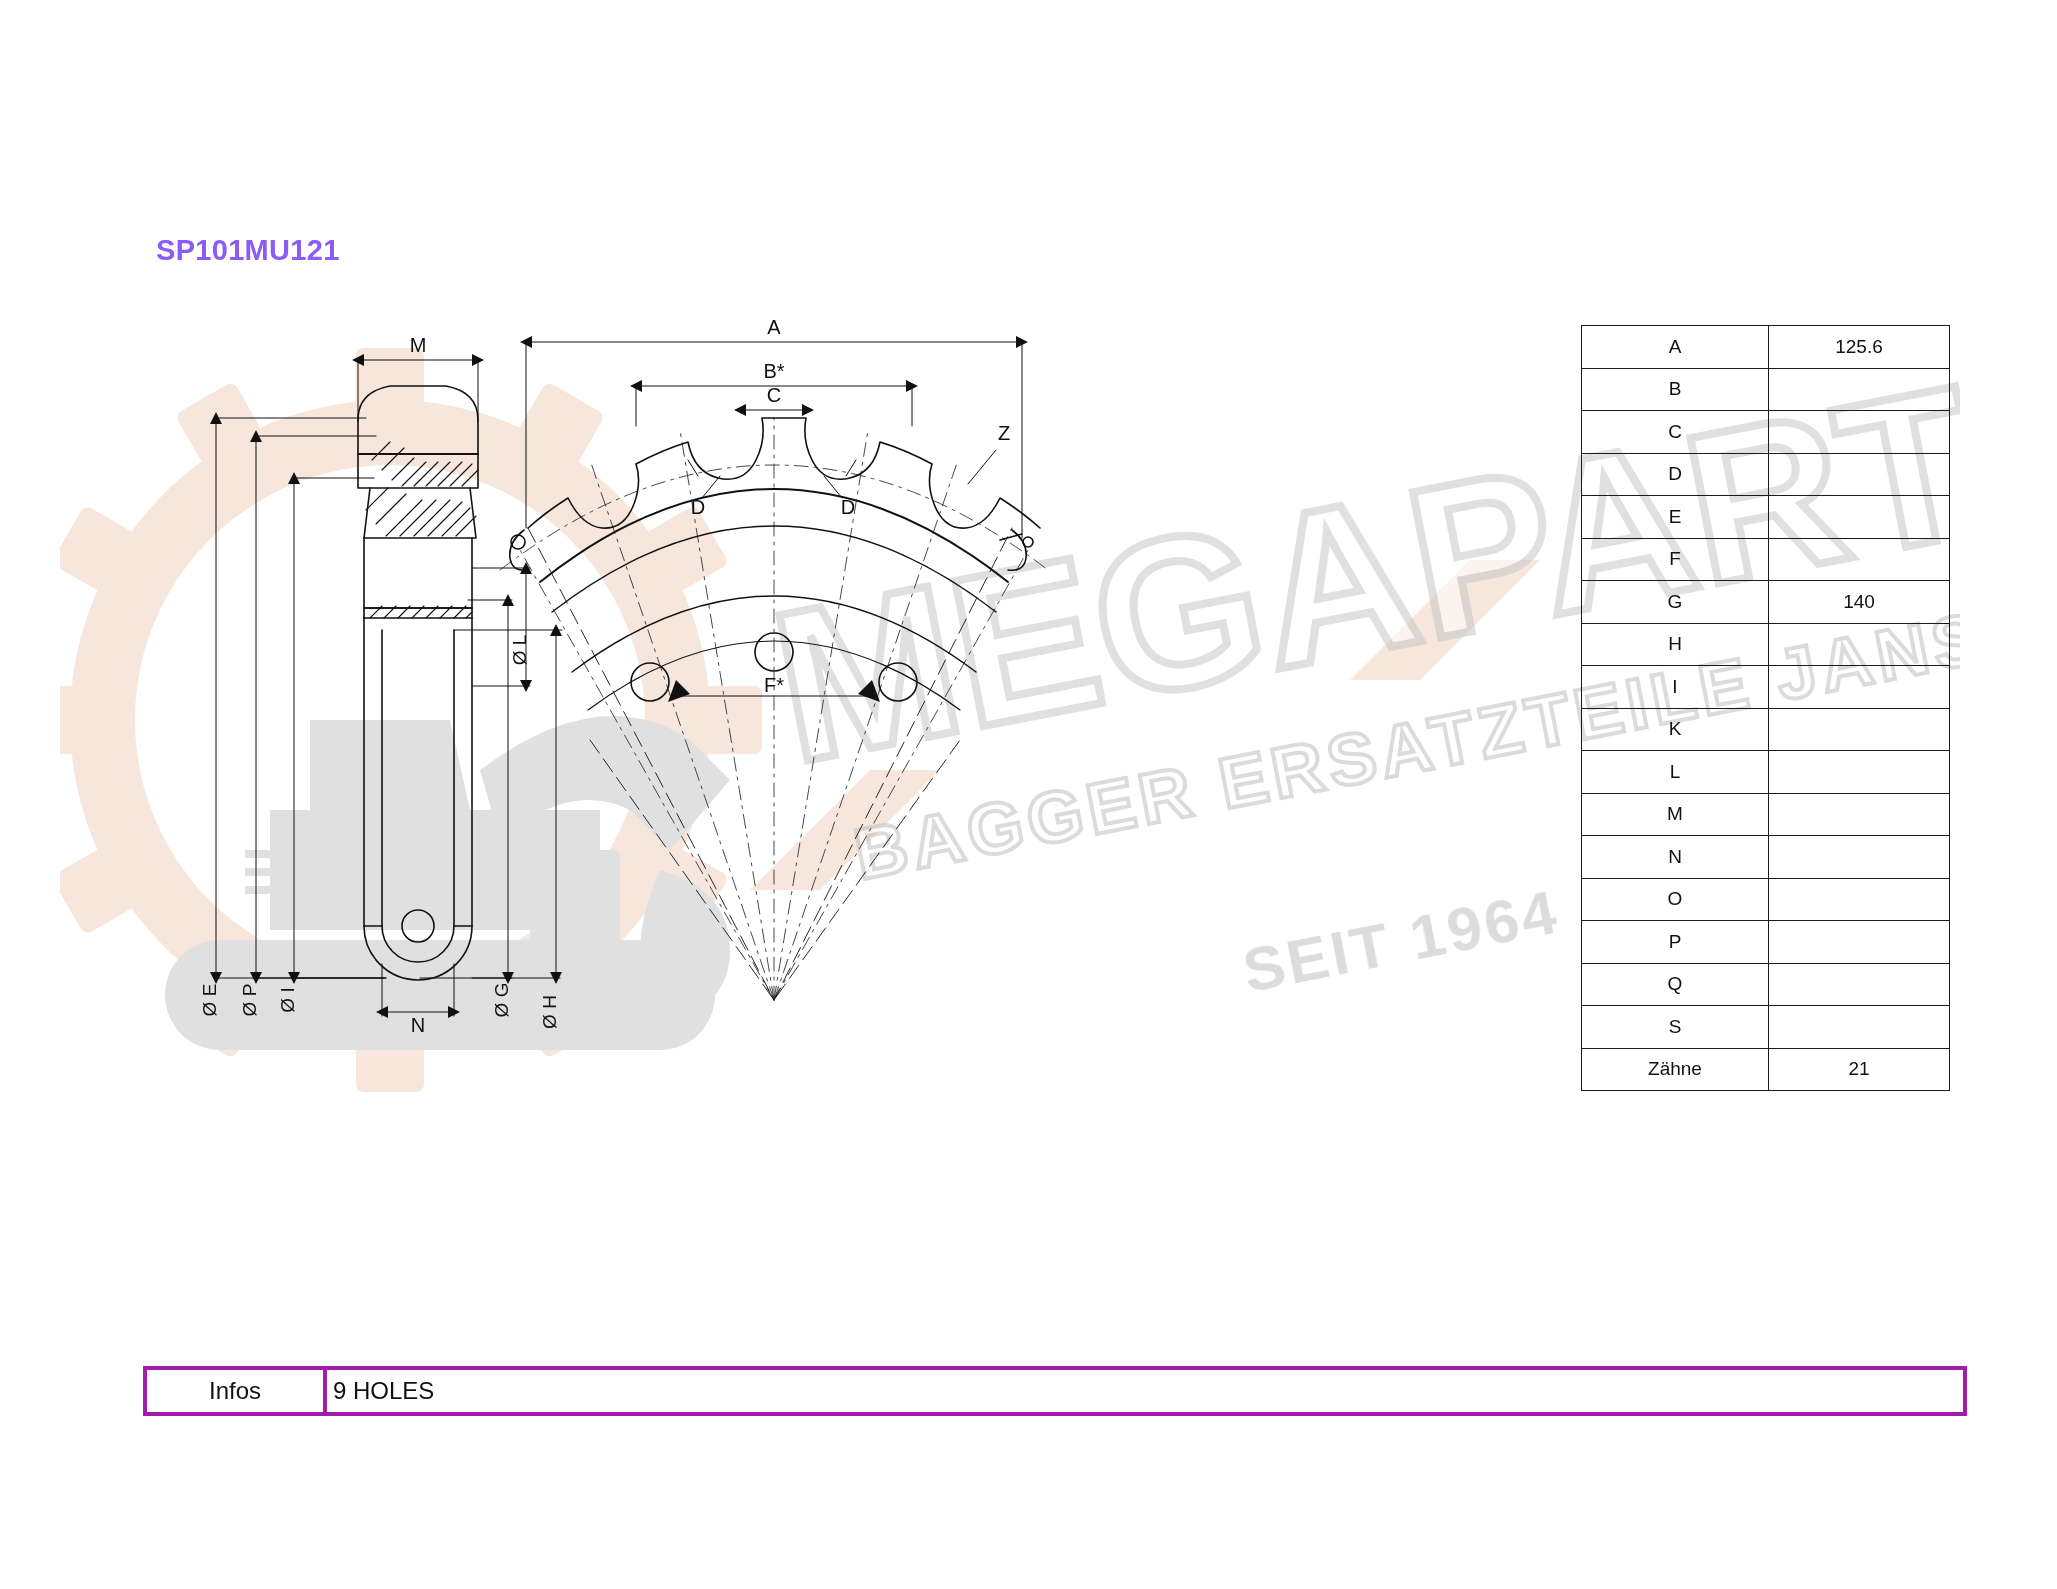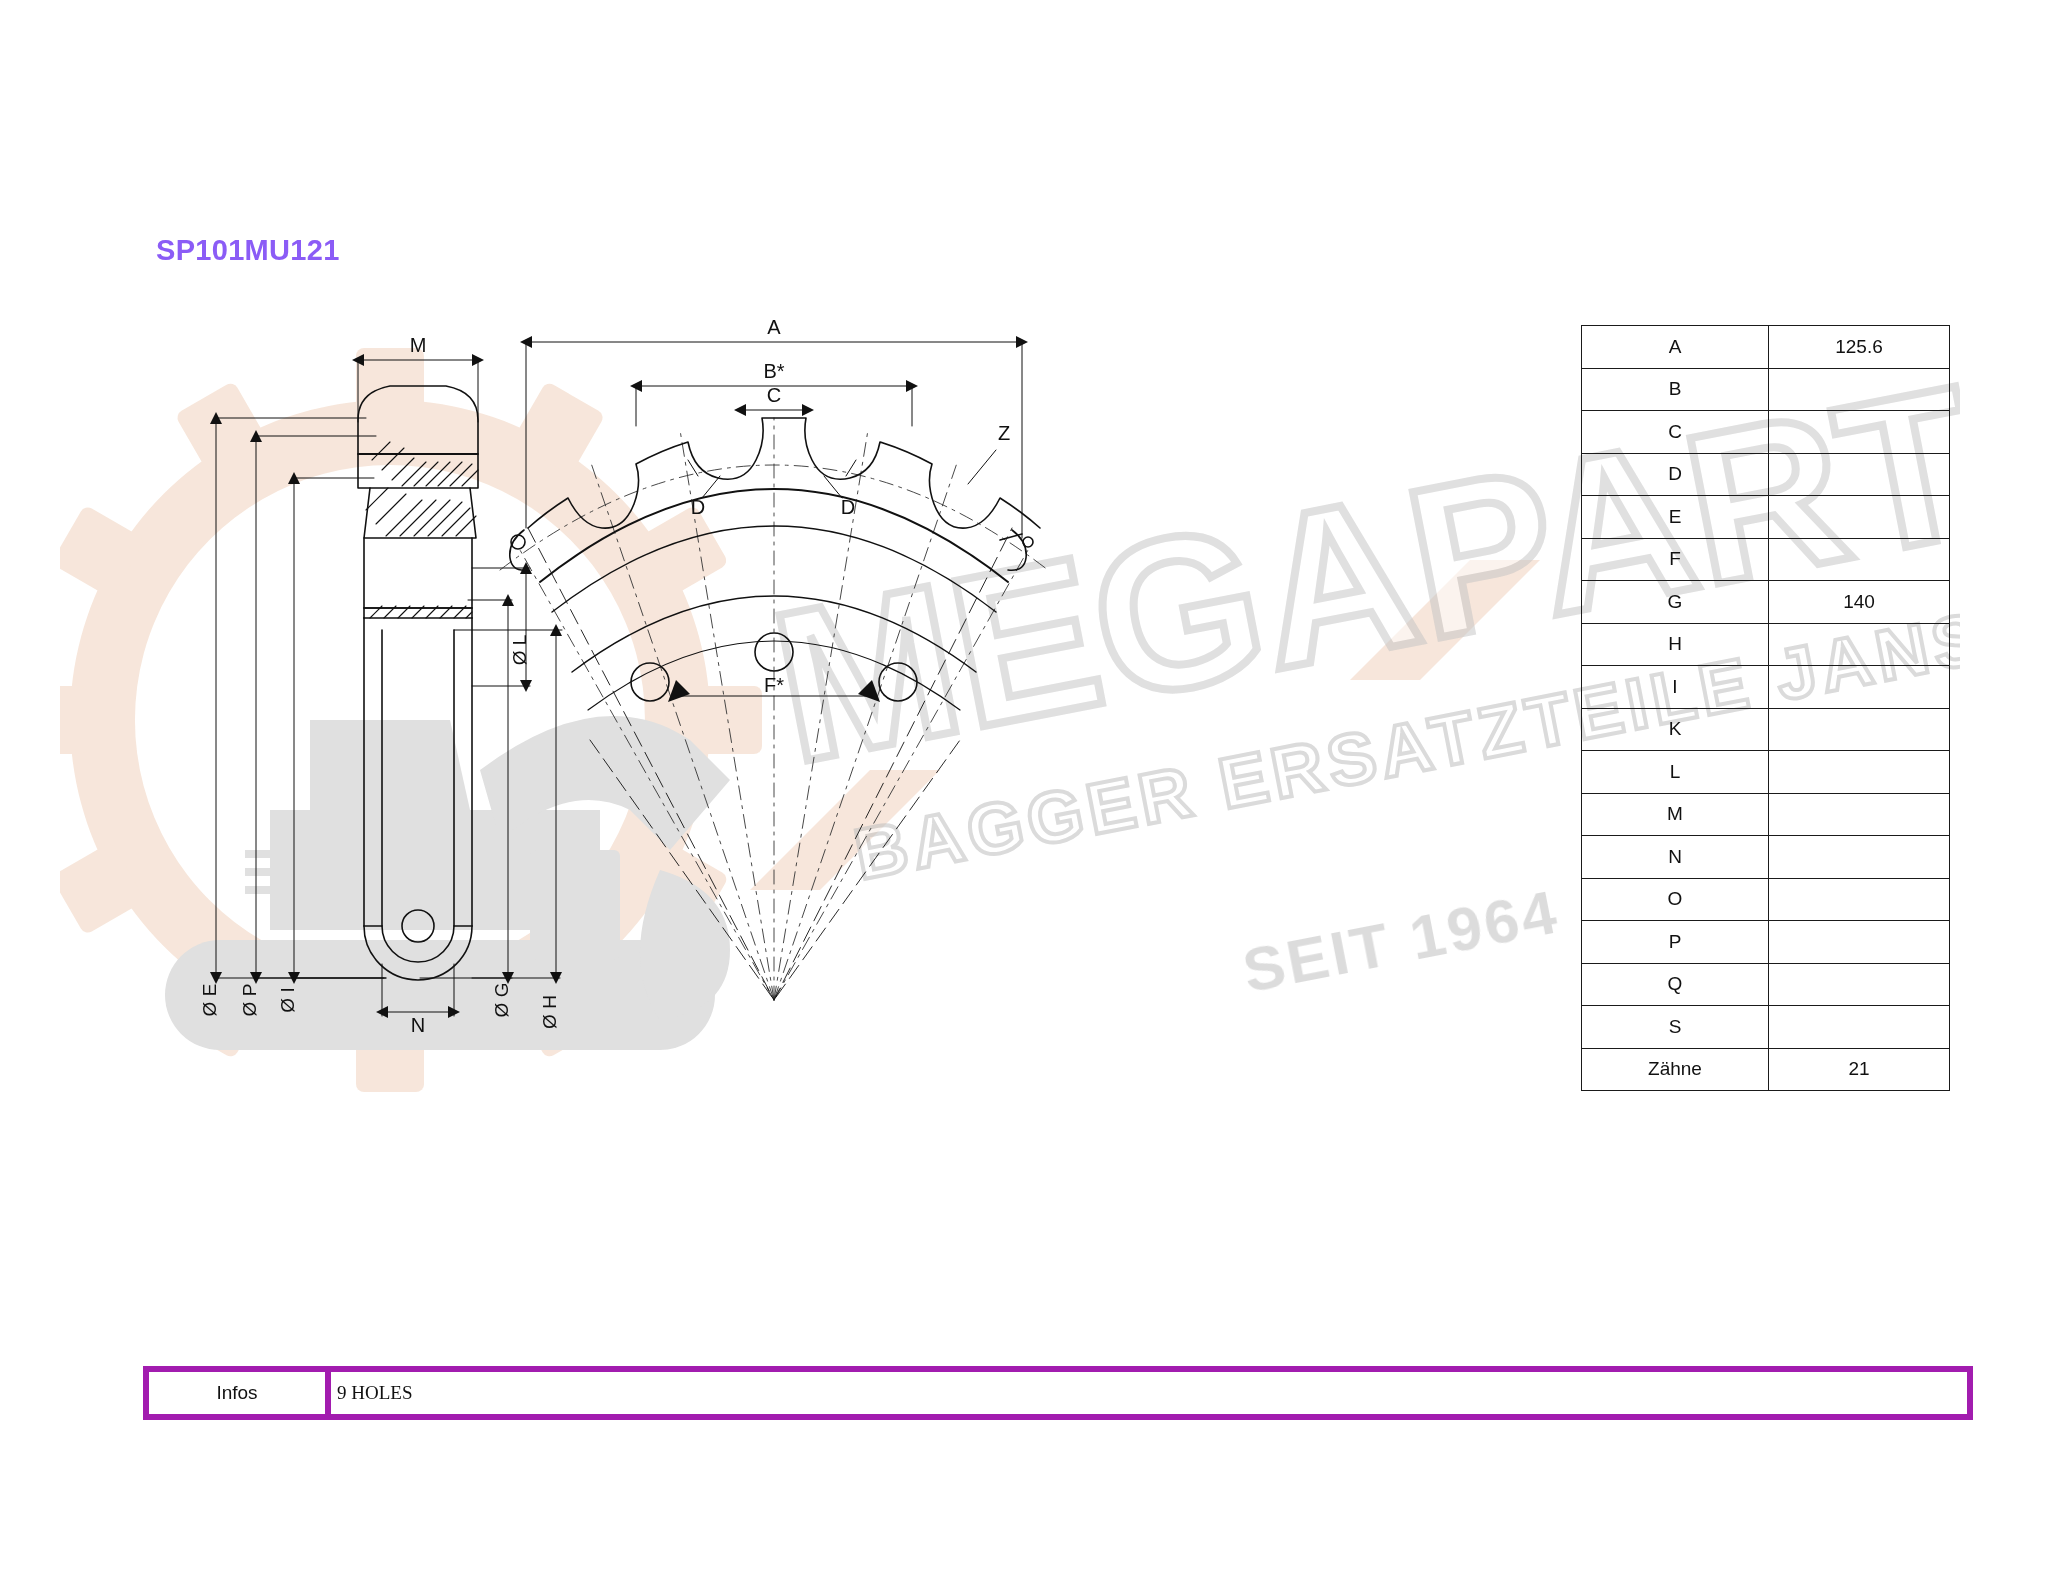--- a/index.html
+++ b/index.html
@@ -61,28 +61,28 @@
   .spec-table td.val{width:180px;}
 
   
   .infos-table{
     position:absolute;
     left:143px;top:1366px;
     border-collapse:collapse;
     z-index:5;
   }
   .infos-table td{
-    border:6px solid #a21caf;
+    border:4px solid #a21caf;
     height:42px;
-    font-size:19px;
+    font-size:24px;
     color:#111;
     padding:0;
   }
   .infos-table td.label{width:176px;text-align:center;}
-  .infos-table td.value{width:1630px;text-align:left;padding-left:6px;font-family:Liberation Serif, serif;}
+  .infos-table td.value{width:1630px;text-align:left;padding-left:6px;}
 </style>
 </head>
 <body>
 
 <div class="page">
 
   <svg class="watermark" viewBox="0 0 1900 950" xmlns="http://www.w3.org/2000/svg">
     <defs>
       <clipPath id="gearclip">
           <circle cx="330" cy="470" r="320"></circle>

